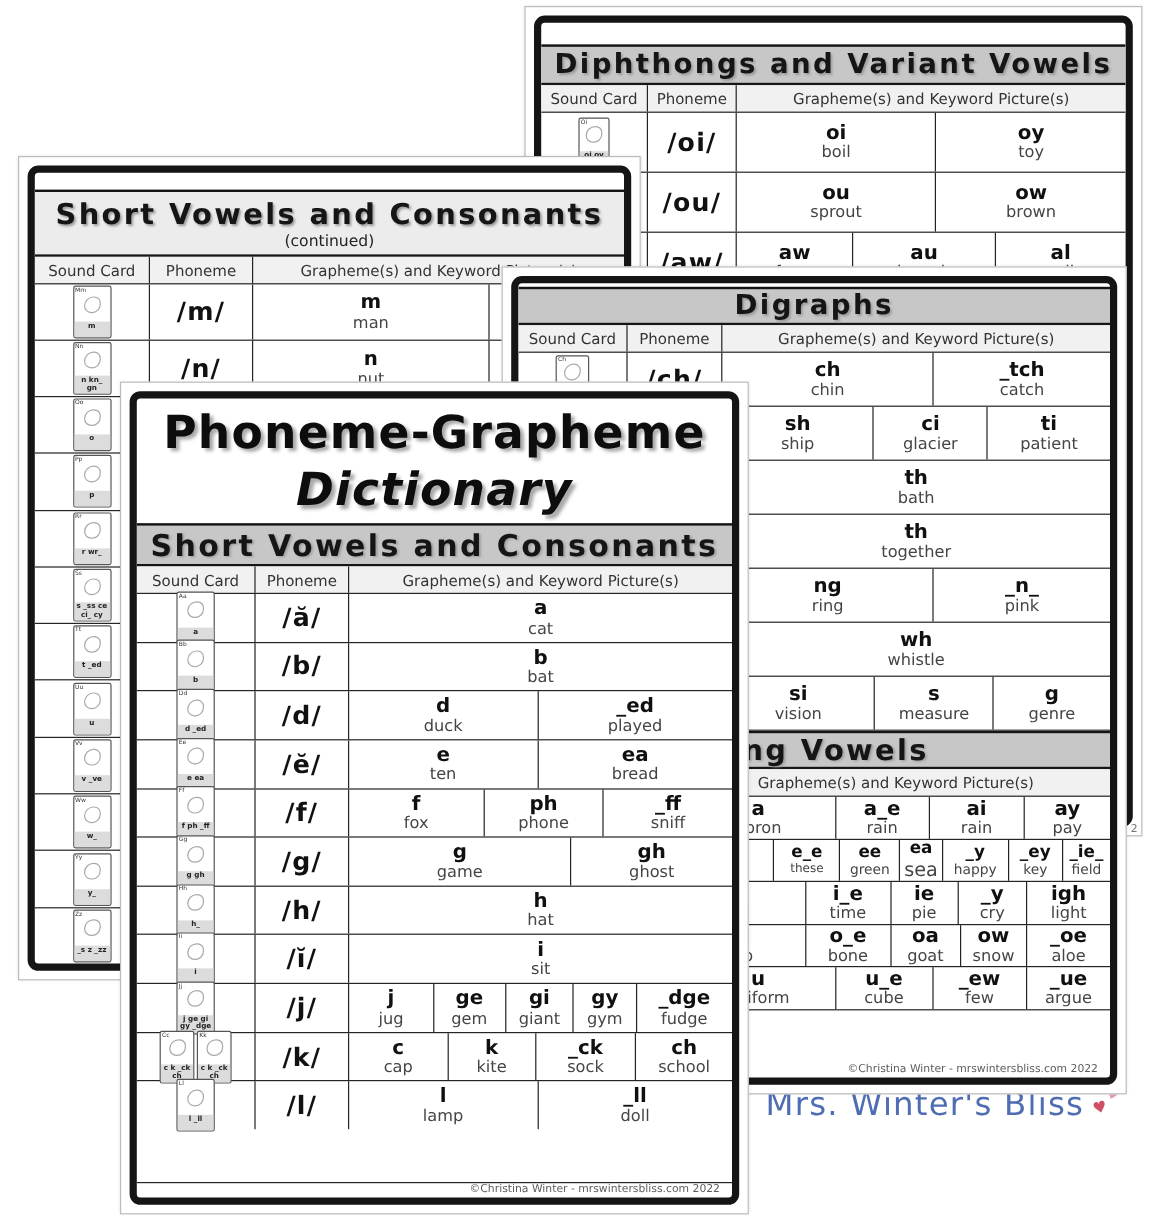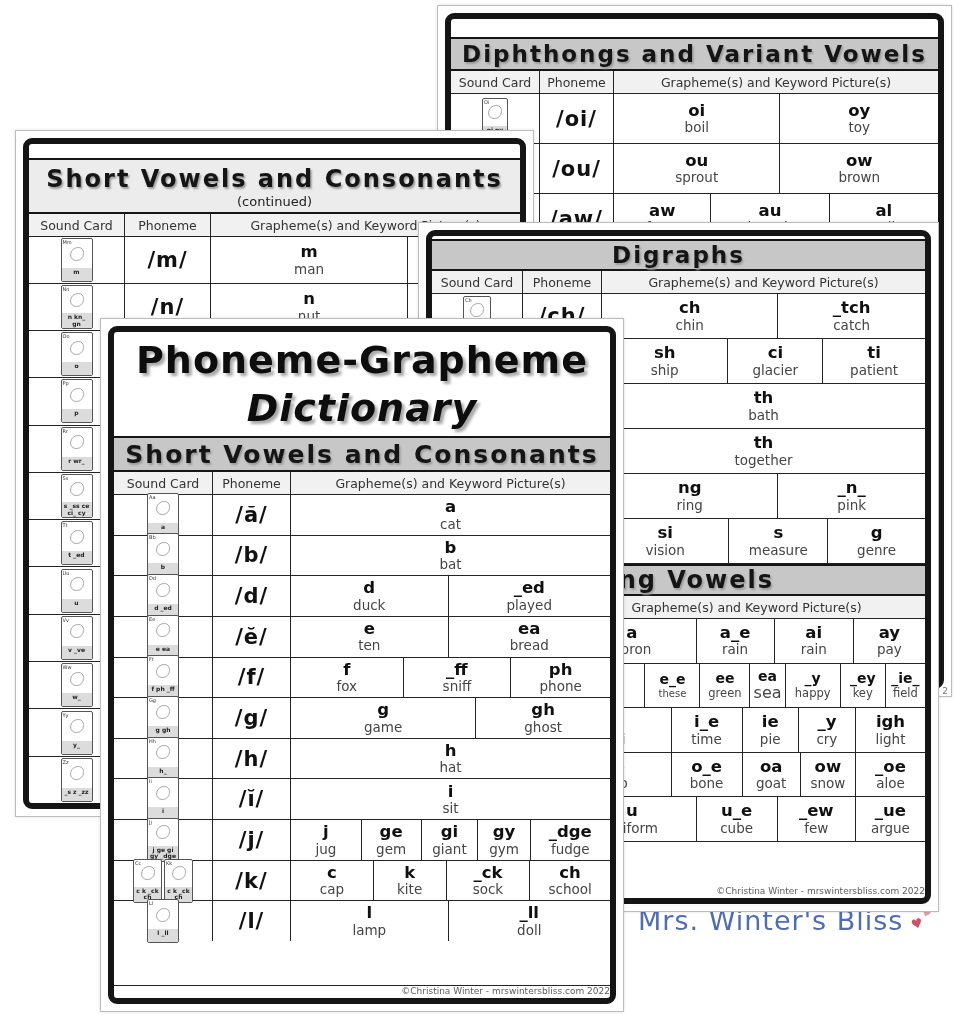--- a/index.html
+++ b/index.html
@@ -27,21 +27,21 @@
   .g{font-weight:bold;font-size:16.5px;color:#101010;white-space:nowrap;}
   .w{font-size:13.5px;color:#454545;white-space:nowrap;}
 
   .card{width:30px;height:42px;border:1.6px solid #555;border-radius:2px;background:#fff;position:relative;display:flex;flex-direction:column;overflow:hidden;flex:0 0 auto;}
   .card.small{width:27px;}
   .card .cn{position:absolute;top:0;left:1px;font-size:5px;color:#333;line-height:6px;}
   .card .art{flex:1;display:flex;align-items:center;justify-content:center;}
   .card .doodle{width:12px;height:12px;border:1.2px solid #9a9a9a;border-radius:60% 40% 55% 45%;opacity:.85;}
   .card .cl{background:#dcdcdc;font-size:6px;font-weight:bold;text-align:center;line-height:6.5px;min-height:11px;padding:1px 1px;color:#222;word-break:break-word;}
 
-  .copyright{flex:0 0 12px;font-size:9px;color:#5d5d5d;text-align:right;white-space:nowrap;overflow:hidden;margin-top:44px;}
+  .copyright{flex:0 0 12px;font-size:9px;color:#5d5d5d;text-align:right;padding-right:10px;white-space:nowrap;overflow:hidden;margin-top:44px;}
   .pagenum{position:absolute;right:3px;bottom:0;font-size:9px;color:#777;}
 
   
   .big-title{flex:0 0 104px;display:flex;flex-direction:column;align-items:center;justify-content:center;font-weight:bold;color:#0d0d0d;text-shadow:3px 3px 3px #a8a8a8;letter-spacing:1px;white-space:nowrap;}
   .big-title .l1{font-size:38px;line-height:48px;}
   .big-title .l2{font-size:38px;line-height:48px;font-style:italic;}
 
   .title-main{font-size:24px;line-height:30px;}
   .title-sub{font-size:13px;font-weight:normal;letter-spacing:0;text-shadow:none;line-height:15px;color:#222;}
 
@@ -480,20 +480,30 @@
           <div class="cell" style="flex:148">
               <span class="g">_n_</span>
               <span class="w">pink</span>
             </div>
         </div>
       </div>
       <div class="prow" style="height:44px">
         <div class="sc-cell" style="width:90px"></div>
           <div class="ph-cell" style="width:78px"></div>
         <div class="gcells">
+          <div class="cell" style="flex:1">
+              <span class="g">wh</span>
+              <span class="w">whistle</span>
+            </div>
+        </div>
+      </div>
+      <div class="prow" style="height:44px">
+        <div class="sc-cell" style="width:90px"></div>
+          <div class="ph-cell" style="width:78px"></div>
+        <div class="gcells">
           <div class="cell" style="flex:128">
               <span class="g">si</span>
               <span class="w">vision</span>
             </div>
           <div class="cell" style="flex:99">
               <span class="g">s</span>
               <span class="w">measure</span>
             </div>
           <div class="cell" style="flex:98">
               <span class="g">g</span>
@@ -744,27 +754,27 @@
                 </span>
                 <span class="cl">f ph _ff</span>
               </div>
           </div>
           <div class="ph-cell" style="width:77px">/f/</div>
           <div class="gcells">
             <div class="cell" style="flex:113">
                 <span class="g">f</span>
                 <span class="w">fox</span>
               </div>
+            <div class="cell" style="flex:100">
+                <span class="g">ph</span>
+                <span class="w">phone</span>
+              </div>
             <div class="cell" style="flex:108">
                 <span class="g">_ff</span>
                 <span class="w">sniff</span>
-              </div>
-            <div class="cell" style="flex:100">
-                <span class="g">ph</span>
-                <span class="w">phone</span>
               </div>
           </div>
         </div>
 
         <div class="prow grow">
           <div class="sc-cell" style="width:98px">
             <div class="card">
                 <span class="cn">Gg</span>
                 <span class="art">
                   <span class="doodle"></span>

